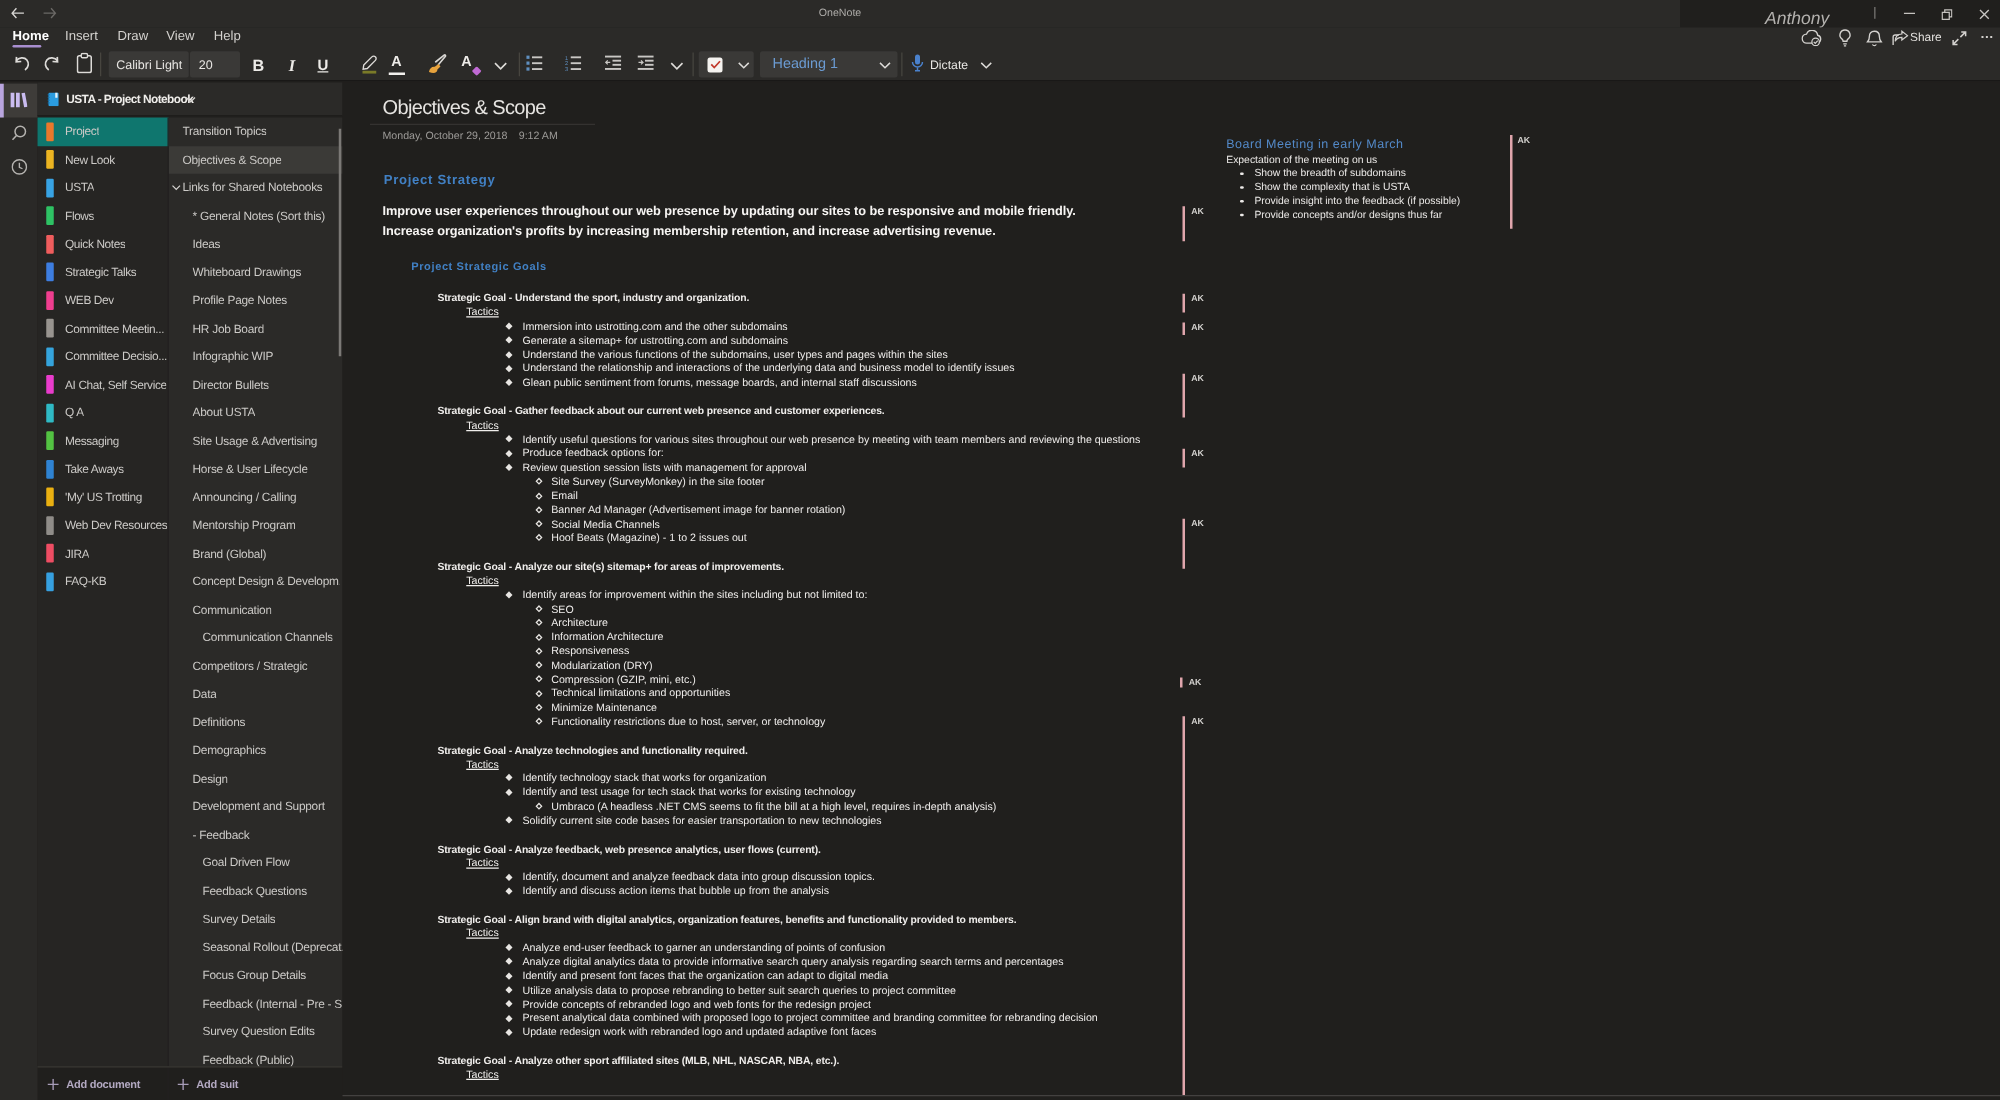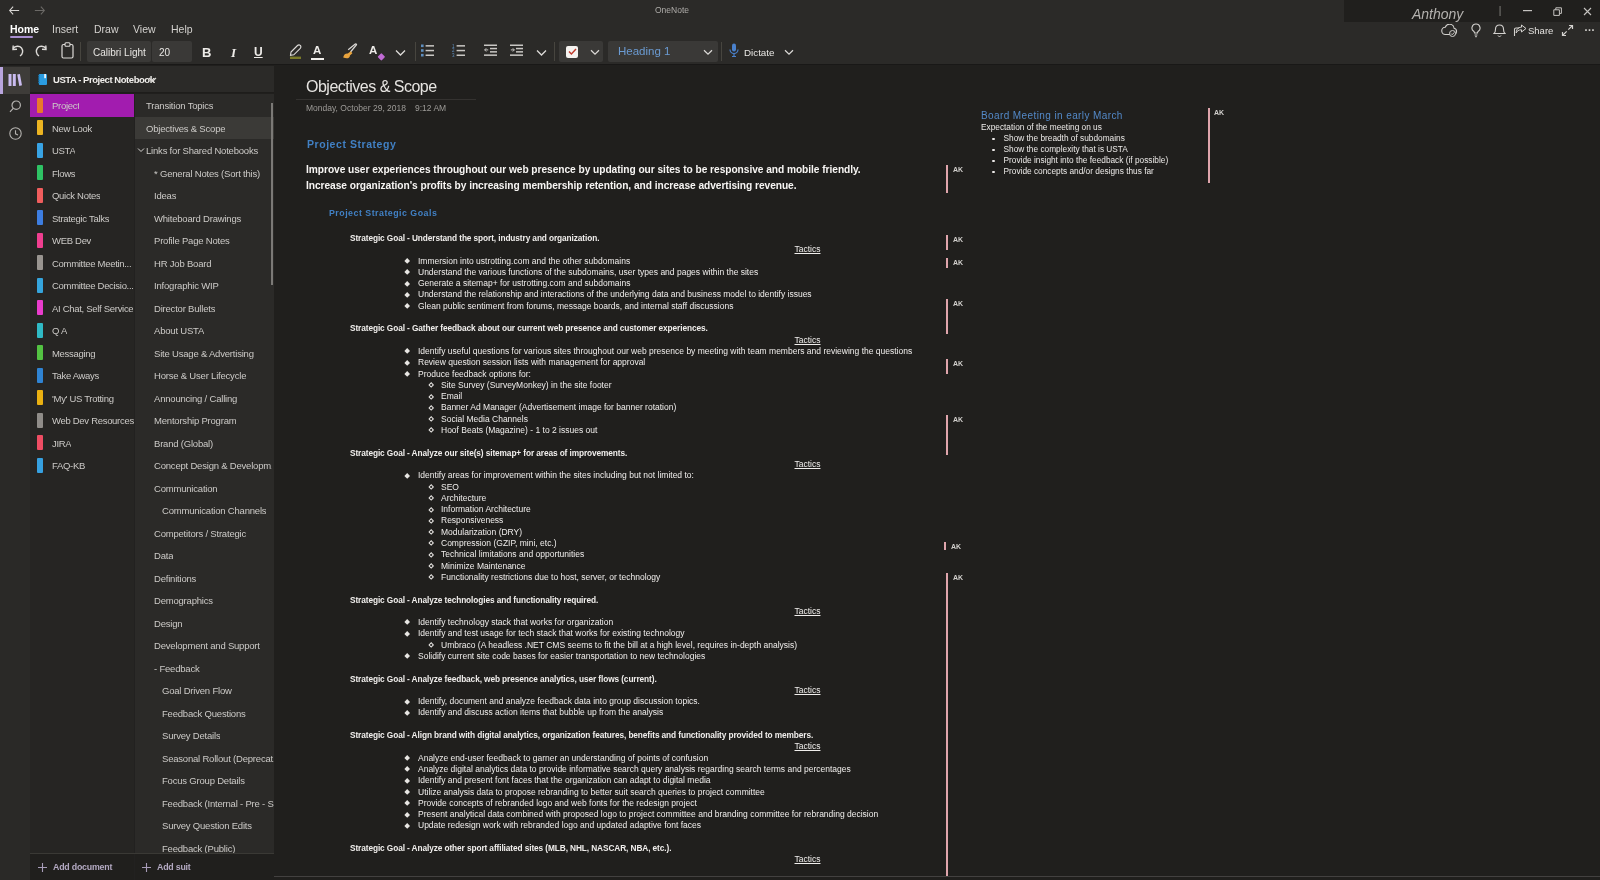--- a/index.html
+++ b/index.html
@@ -29,21 +29,21 @@
 #rail .activebar { position:absolute; left:0; top:1px; width:3px; height:27px; background:#b9a5de; }
 
 
 #nbheader { position:absolute; left:30px; top:66px; width:244px; height:27px; background:#2b2a28; border-bottom:1px solid #1e1d1b; }
 #nbheader .t { position:absolute; left:23px; top:8px; font-size:9.5px; letter-spacing:-0.45px; font-weight:bold; color:#f0eeeb; }
 #sections { position:absolute; left:30px; top:94px; width:105px; height:759px; background:#262523; }
 #pages { position:absolute; left:135px; top:94px; width:139px; height:759px; background:#2b2a28; }
 .srow { position:relative; height:22.5px; }
 .srow .bar { position:absolute; left:7px; top:3.5px; width:6px; height:15px; border-radius:1px; }
 .srow .lbl { position:absolute; left:22px; top:6px; font-size:9.5px; letter-spacing:-0.3px; color:#cccac7; white-space:nowrap; max-width:84px; overflow:hidden; }
-.srow.sel { background:#a21caf; }
+.srow.sel { background:#0f766e; }
 .prow { position:relative; height:22.5px; }
 .prow .lbl { position:absolute; top:6px; font-size:9.5px; letter-spacing:-0.2px; color:#cccac7; white-space:nowrap; overflow:hidden; max-width:118px; }
 .prow.sel { background:#3b3a37; }
 #addrow { position:absolute; left:30px; top:853px; width:244px; height:27px; border-top:1px solid #3a3935; }
 .addlbl { position:absolute; top:8px; font-size:8.8px; font-weight:bold; letter-spacing:-0.2px; color:#b3a9c2; }
 #pagescroll { position:absolute; left:271px; top:103px; width:2px; height:182px; background:#7b7976; }
 #coldiv { position:absolute; left:134px; top:94px; width:1px; height:786px; background:#222120; }
 
 
 #canvas { position:absolute; left:274px; top:66px; width:1326px; height:814px; background:#201f1d; }
@@ -51,21 +51,21 @@
 #punder { position:absolute; left:22px; top:33px; width:180px; height:1px; background:#343230; }
 #pdate { position:absolute; left:32px; top:37px; font-size:8.5px; color:#9d9b98; }
 #pdate .tm { position:absolute; left:109px; top:0; white-space:nowrap; }
 .h1blue { color:#4180c4; font-weight:bold; }
 #hps { position:absolute; left:33px; top:72px; font-size:10.5px; letter-spacing:0.55px; }
 #para { position:absolute; left:32px; top:96px; font-size:10.2px; font-weight:bold; color:#f7f5f3; line-height:15.5px; letter-spacing:-0.05px; }
 #hpsg { position:absolute; left:55px; top:142px; font-size:8.8px; letter-spacing:0.5px; }
 #goals { position:absolute; left:0; top:167px; width:1000px; font-size:8.5px; color:#f0eeec; }
 .gline { height:11.3px; line-height:11.3px; white-space:nowrap; }
 .goal { padding-left:76px; font-weight:bold; font-size:8.3px; letter-spacing:-0.1px; }
-.tactics { padding-left:67px;text-align:center; }
+.tactics { padding-left:99px; }
 .tactics span { text-decoration:underline; }
 .b1 { padding-left:144px; position:relative; }
 .b2 { padding-left:167px; position:relative; }
 .dia { position:absolute; width:4.4px; height:4.4px; transform:rotate(45deg); background:#e8e6e3; top:3.4px; }
 .b1 .dia { left:131px; }
 .b2 .dia { left:155px; background:transparent; border:1px solid #e8e6e3; }
 .blank { height:11.3px; }
 
 
 #rnote { position:absolute; left:707px; top:43px; }
@@ -473,30 +473,30 @@
   <div id="ptitle">Objectives &amp; Scope</div>
   <div id="punder"></div>
   <div id="pdate">Monday, October 29, 2018<span class="tm">9:12 AM</span></div>
   <div id="hps" class="h1blue">Project Strategy</div>
   <div id="para">Improve user experiences throughout our web presence by updating our sites to be responsive and mobile friendly.<br>Increase organization's profits by increasing membership retention, and increase advertising revenue.</div>
   <div id="hpsg" class="h1blue">Project Strategic Goals</div>
   <div id="goals">
       <div class="gline goal">Strategic Goal - Understand the sport, industry and organization.</div>
       <div class="gline tactics"><span>Tactics</span></div>
       <div class="gline b1"><span class="dia"></span>Immersion into ustrotting.com and the other subdomains</div>
+      <div class="gline b1"><span class="dia"></span>Generate a sitemap+ for ustrotting.com and subdomains</div>
       <div class="gline b1"><span class="dia"></span>Understand the various functions of the subdomains, user types and pages within the sites</div>
-      <div class="gline b1"><span class="dia"></span>Generate a sitemap+ for ustrotting.com and subdomains</div>
       <div class="gline b1"><span class="dia"></span>Understand the relationship and interactions of the underlying data and business model to identify issues</div>
       <div class="gline b1"><span class="dia"></span>Glean public sentiment from forums, message boards, and internal staff discussions</div>
       <div class="blank"></div>
       <div class="gline goal">Strategic Goal - Gather feedback about our current web presence and customer experiences.</div>
       <div class="gline tactics"><span>Tactics</span></div>
       <div class="gline b1"><span class="dia"></span>Identify useful questions for various sites throughout our web presence by meeting with team members and reviewing the questions</div>
+      <div class="gline b1"><span class="dia"></span>Produce feedback options for:</div>
       <div class="gline b1"><span class="dia"></span>Review question session lists with management for approval</div>
-      <div class="gline b1"><span class="dia"></span>Produce feedback options for:</div>
       <div class="gline b2"><span class="dia"></span>Site Survey (SurveyMonkey) in the site footer</div>
       <div class="gline b2"><span class="dia"></span>Email</div>
       <div class="gline b2"><span class="dia"></span>Banner Ad Manager (Advertisement image for banner rotation)</div>
       <div class="gline b2"><span class="dia"></span>Social Media Channels</div>
       <div class="gline b2"><span class="dia"></span>Hoof Beats (Magazine) - 1 to 2 issues out</div>
       <div class="blank"></div>
       <div class="gline goal">Strategic Goal - Analyze our site(s) sitemap+ for areas of improvements.</div>
       <div class="gline tactics"><span>Tactics</span></div>
       <div class="gline b1"><span class="dia"></span>Identify areas for improvement within the sites including but not limited to:</div>
       <div class="gline b2"><span class="dia"></span>SEO</div>

